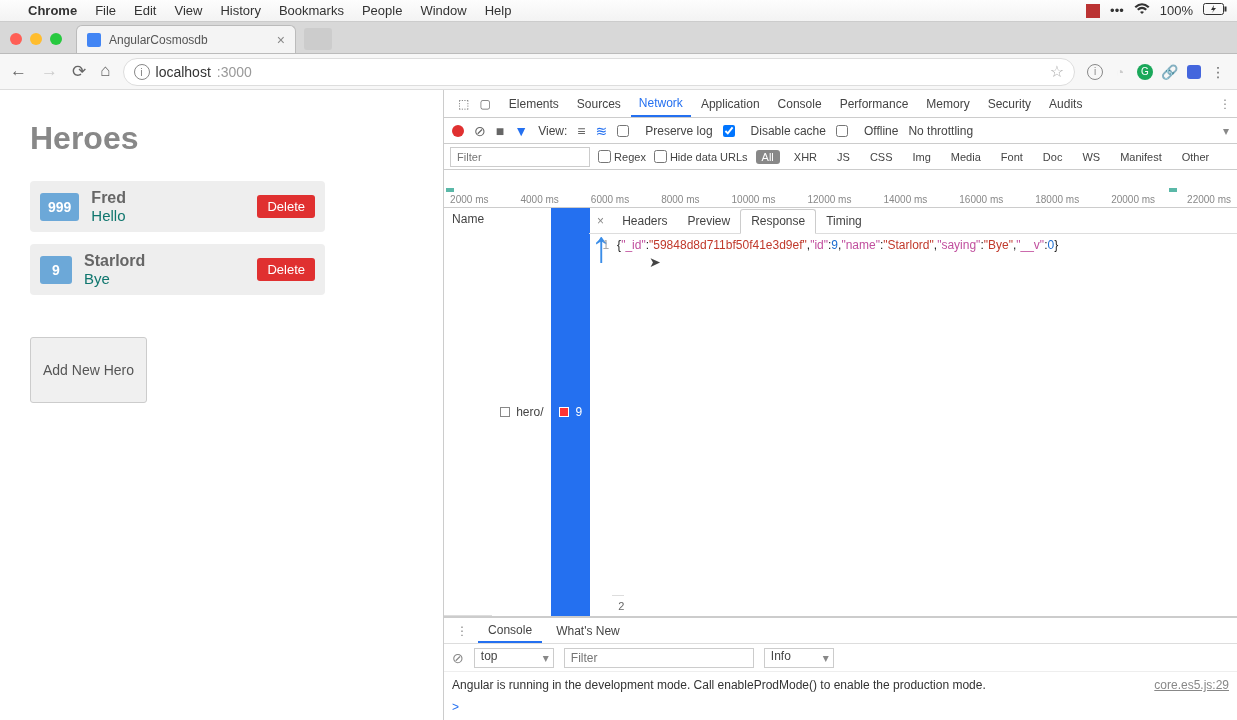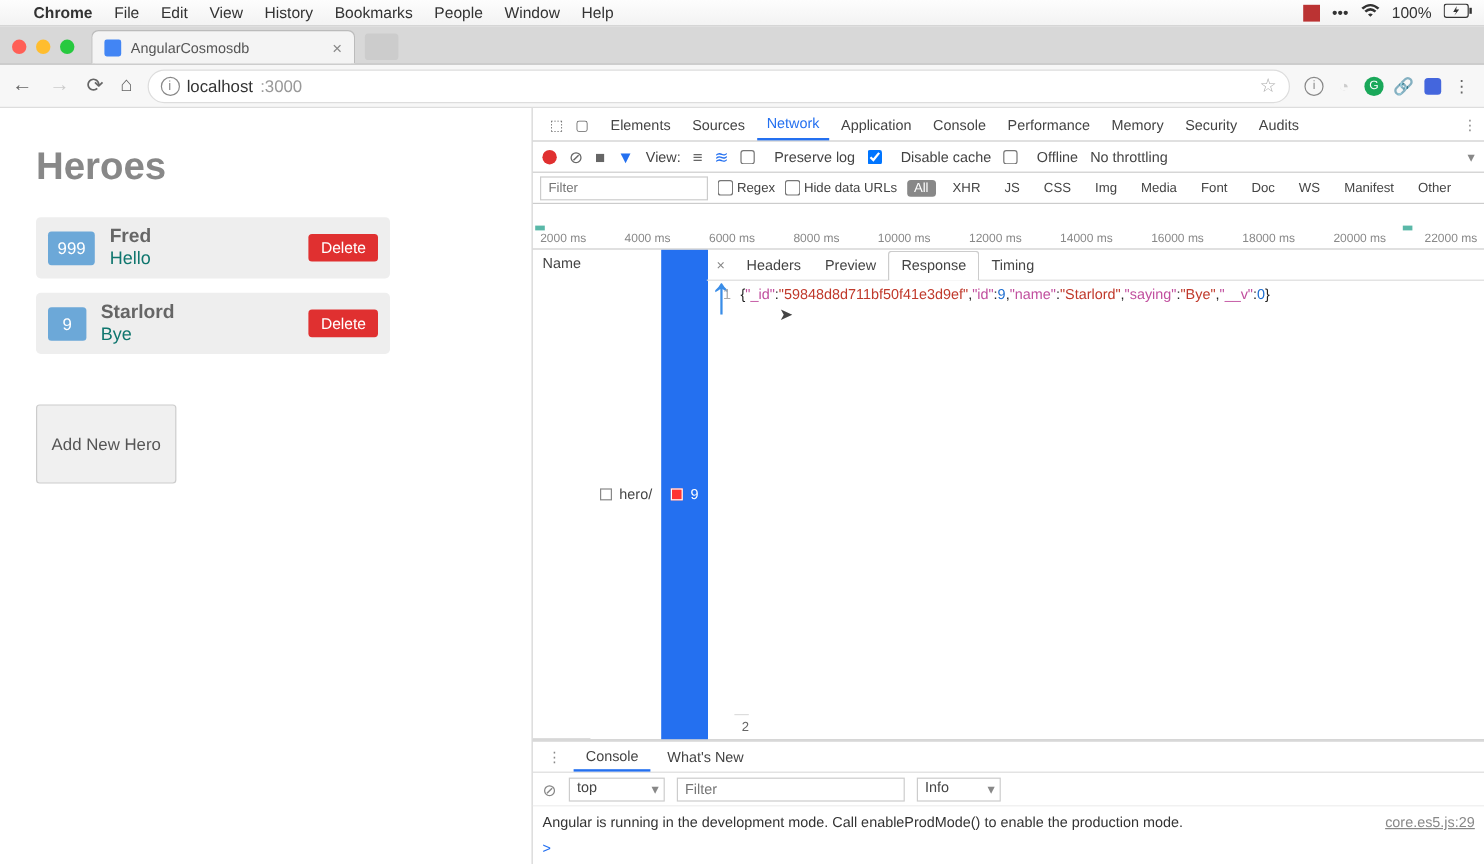--- a/index.html
+++ b/index.html
@@ -28,21 +28,21 @@
 .omnibox { flex: 1; height: 28px; background: #fff; border: 1px solid #ddd; border-radius: 14px; display: flex; align-items: center; padding: 0 10px; gap: 6px; font-size: 14px; color: #333; }
 .omnibox .info { width: 16px; height: 16px; border: 1px solid #888; border-radius: 50%; font-size: 11px; display: flex; align-items: center; justify-content: center; color: #888; }
 .omnibox .star { margin-left: auto; color: #aaa; font-size: 16px; }
 .ext-icons { display: flex; gap: 8px; align-items: center; }
 .ext-icons span { width: 18px; height: 18px; display: flex; align-items: center; justify-content: center; font-size: 14px; border-radius: 3px; }
 
 .content { display: flex; height: calc(720px - 22px - 32px - 36px); }
 .page { width: 488px; padding: 30px; border-right: 1px solid #ccc; }
 .page h1 { font-size: 32px; color: #888; font-weight: 700; margin-bottom: 24px; }
 .hero-card { background: #eeeeee; border-radius: 4px; padding: 8px 10px; margin-bottom: 12px; display: flex; align-items: center; gap: 12px; width: 295px; }
-.hero-badge { background: #6ca8d8; color: #fff; font-weight: 400; border-radius: 3px; padding: 6px 8px; font-size: 14px; min-width: 32px; text-align: center; }
+.hero-badge { background: #6ca8d8; color: #fff; font-weight: 700; border-radius: 3px; padding: 6px 8px; font-size: 14px; min-width: 32px; text-align: center; }
 .hero-text { flex: 1; }
 .hero-text .name { font-weight: 700; color: #666; font-size: 16px; }
 .hero-text .saying { color: #0f766e; font-size: 15px; }
 .delete-btn { background: #e03030; color: #fff; border: none; border-radius: 3px; padding: 4px 10px; font-size: 13px; cursor: pointer; }
 .add-btn { background: #f0f0f0; border: 1px solid #ccc; border-radius: 3px; padding: 24px 12px; font-size: 14px; color: #555; margin-top: 30px; cursor: pointer; }
 
 .devtools { flex: 1; display: flex; flex-direction: column; background: #fff; font-size: 12px; color: #444; }
 .dt-tabbar { display: flex; align-items: center; border-bottom: 1px solid #ccc; height: 28px; padding: 0 6px; gap: 2px; }
 .dt-toolicons { display: flex; gap: 10px; padding: 0 8px; color: #666; }
 .dt-tab { padding: 0 8px; height: 100%; display: flex; align-items: center; cursor: pointer; }

